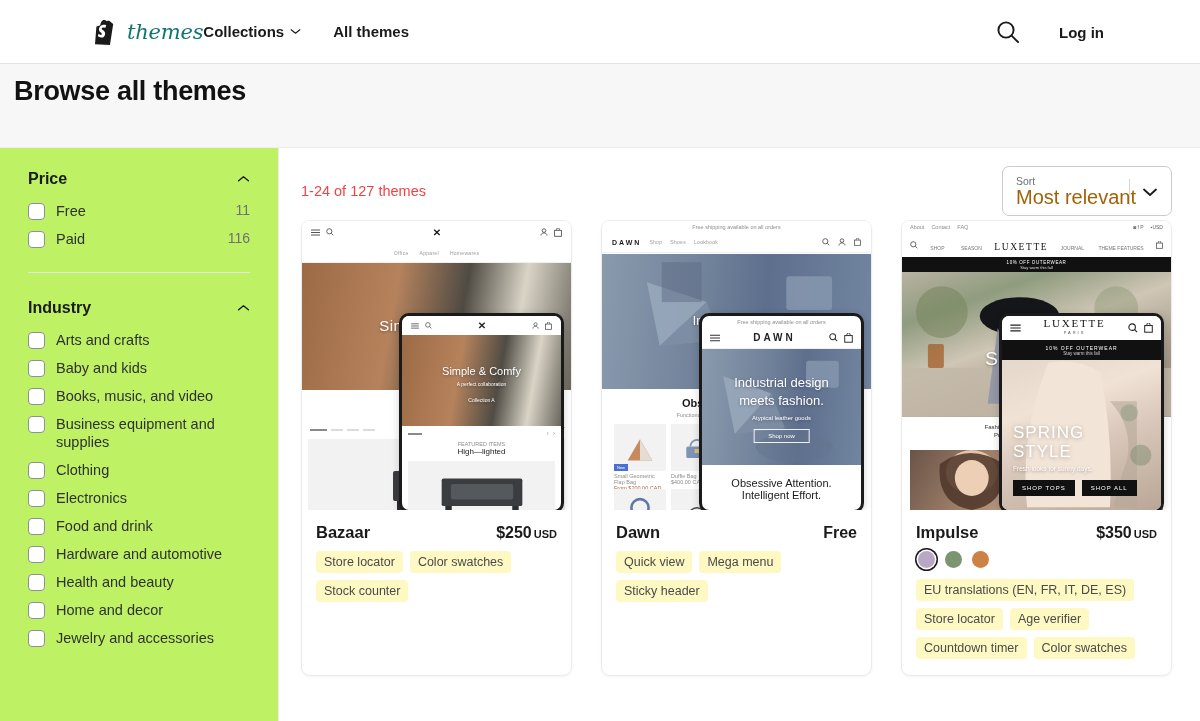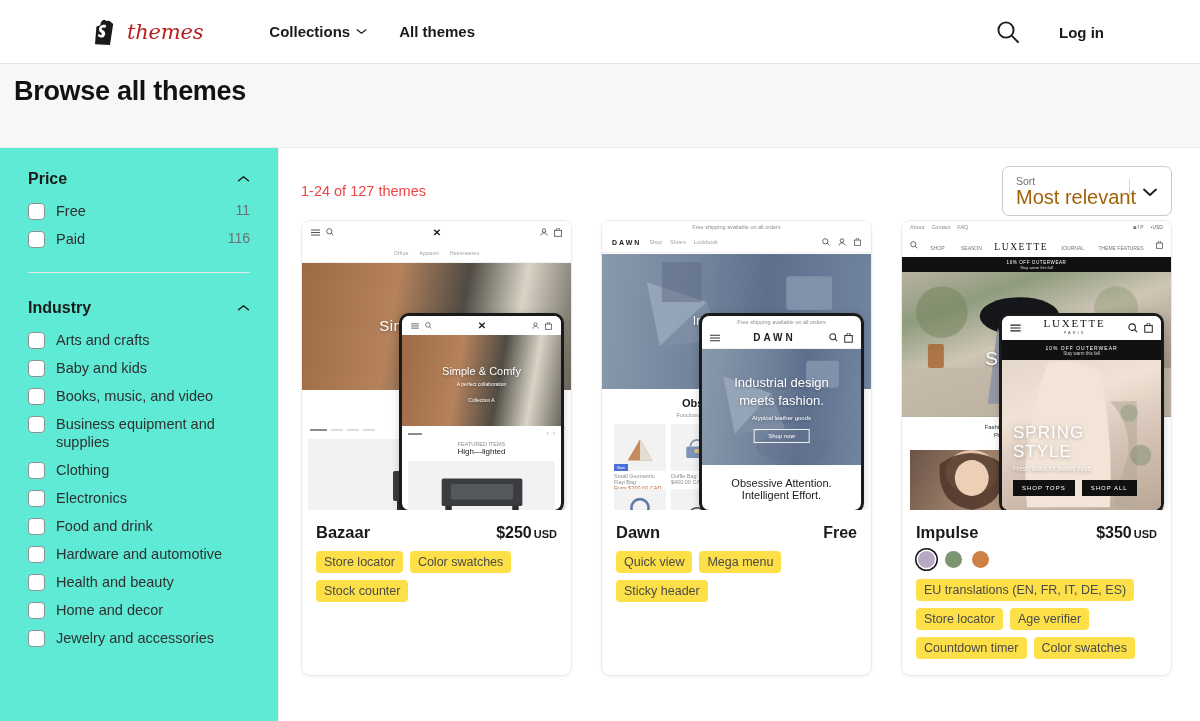--- a/index.html
+++ b/index.html
@@ -18,24 +18,24 @@
     border-bottom: 1px solid #e3e3e3;
     display: flex; align-items: center;
     position: relative;
   }
   .brand { display: flex; align-items: center; gap: 9px; margin-left: 95px; }
   .shopify-bag { width: 23px; height: 26px; display: block; }
   .brand-word {
     font-family: "DejaVu Serif", serif;
     font-style: italic;
     font-size: 21px;
-    color: #b91c1c;
+    color: #0f766e;
     letter-spacing: -0.2px;
   }
-  .nav { display: flex; align-items: center; gap: 32px; margin-left: 66px; }
+  .nav { display: flex; align-items: center; gap: 32px; }
   .nav-item {
     font-size: 15px; font-weight: bold; color: #1a1a1a;
     display: flex; align-items: center; gap: 6px;
     cursor: pointer; white-space: nowrap;
   }
   .chev-sm { width: 11px; height: 7px; display: block; }
   .header-right {
     position: absolute; right: 96px; top: 0; height: 64px;
     display: flex; align-items: center; gap: 38px;
   }
@@ -53,21 +53,21 @@
     font-size: 27px; font-weight: bold; color: #121212;
     margin-left: 14px; margin-top: 12px; letter-spacing: -0.3px;
   }
 
   
   .body-wrap { display: flex; width: 100%; height: 573px; }
 
   
   .sidebar {
     width: 279px; flex: 0 0 279px;
-    background: #5eead4;
+    background: #bef264;
     border-right: 1px solid #ededed;
     padding: 0 28px 0 14px;
     overflow: hidden;
   }
   .filter-group { padding-top: 22px; }
   .filter-group.second { margin-top: 4px; }
   .divider { height: 1px; background: #e6e6e6; margin: 19px 0 0 14px; }
   .filter-head {
     display: flex; align-items: center; justify-content: space-between;
     cursor: pointer; padding: 0 0 0 14px; margin-bottom: 9px;
@@ -127,21 +127,21 @@
     margin-bottom: 9px;
   }
   .card-name { font-size: 16.5px; font-weight: bold; color: #1a1a1a; }
   .card-price { font-size: 16px; font-weight: bold; color: #1a1a1a; white-space: nowrap; }
   .card-price .cur { font-size: 11px; font-weight: bold; margin-left: 2px; }
   .swatches { display: flex; gap: 10px; margin: 0 0 11px 2px; }
   .swatch { width: 17px; height: 17px; border-radius: 50%; display: block; }
   .swatch.sel { box-shadow: 0 0 0 1.5px #fff, 0 0 0 3px #1a1a1a; }
   .tags { display: flex; flex-wrap: wrap; gap: 7px; }
   .tag {
-    background: #fde047; color: #4a4a4a;
+    background: #fef9c3; color: #4a4a4a;
     font-size: 12.5px; padding: 4px 8px; border-radius: 4px;
     white-space: nowrap;
   }
 
   
   .mock-desktop { position: absolute; inset: 0; background: #fff; }
   .mock-bar {
     height: 22px; display: flex; align-items: center;
     padding: 0 9px; background: #fff; gap: 6px;
   }

